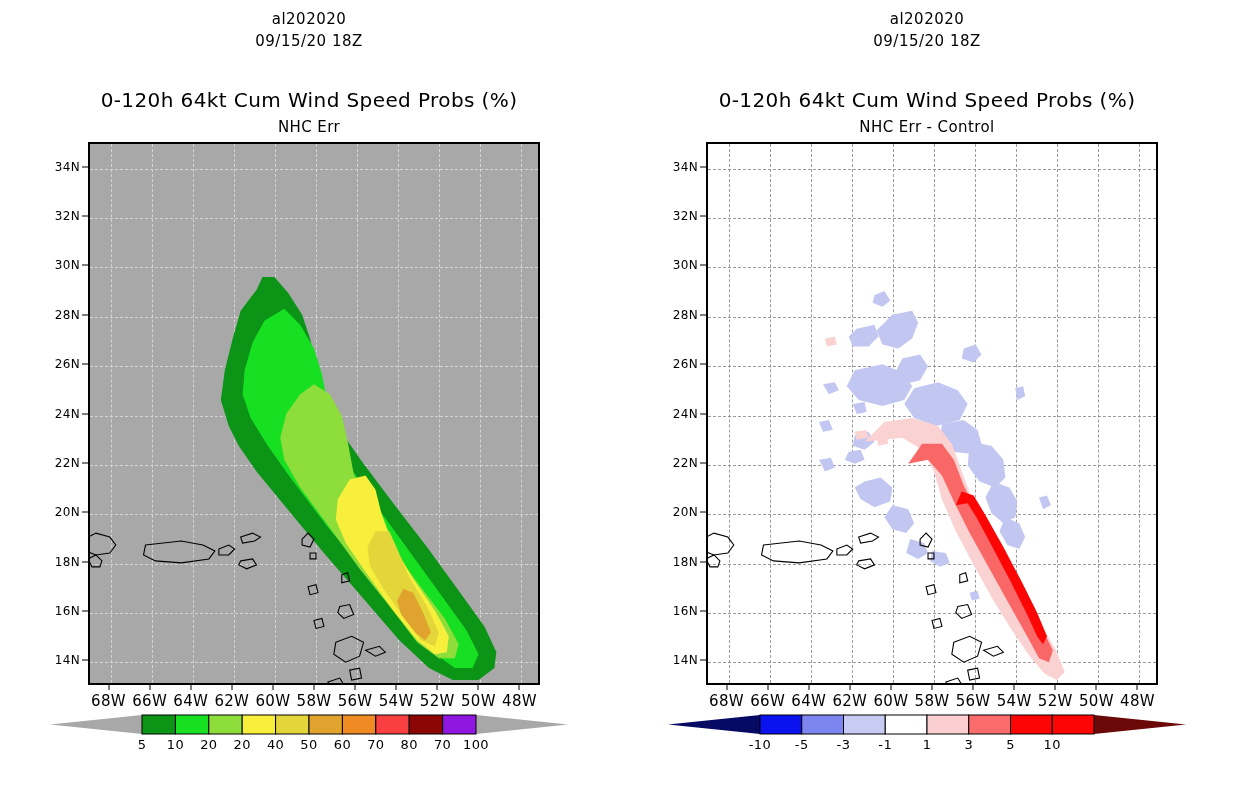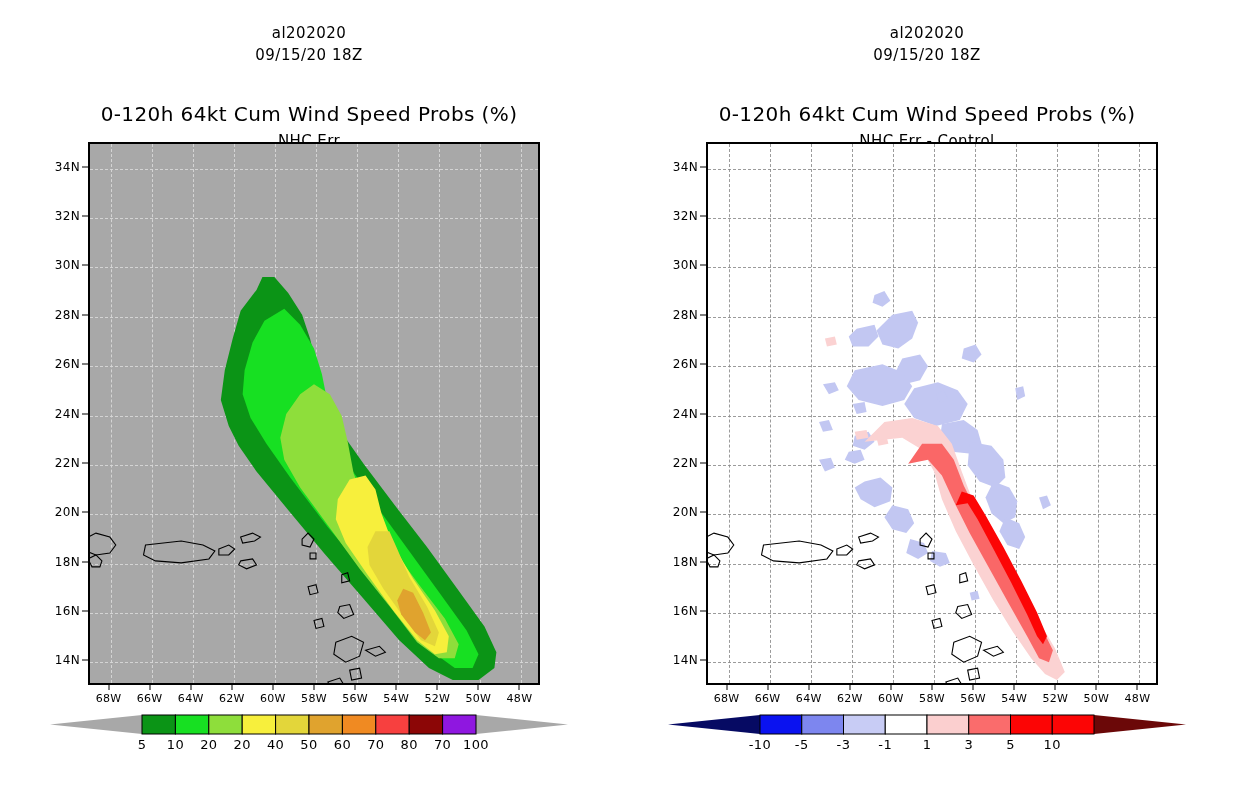--- a/index.html
+++ b/index.html
@@ -3,21 +3,21 @@
 <meta charset="utf-8">
 <style>
   html,body{margin:0;padding:0;background:#ffffff;}
   body{width:1236px;height:800px;position:relative;overflow:hidden;
        font-family:"DejaVu Sans",sans-serif;color:#000;}
 
   .panel{position:absolute;top:0;height:800px;width:618px;}
   #panel-left{left:0;}
   #panel-right{left:618px;}
 
-  .titleblock{position:absolute;left:0;width:618px;text-align:center;margin-top:14px;}
+  .titleblock{position:absolute;left:0;width:618px;text-align:center;}
   .t-storm{top:10px;font-size:15px;letter-spacing:.5px;}
   .t-date{top:32px;font-size:15px;letter-spacing:.5px;}
   .t-main{top:88px;font-size:20px;letter-spacing:.4px;}
   .t-sub{top:118px;font-size:15px;letter-spacing:.4px;}
 
   
   .mapbox{position:absolute;left:88px;top:142px;width:452px;height:543px;
           border:2px solid #000;box-sizing:border-box;overflow:hidden;}
   #map-left .mapbox{background:#a8a8a8;}
   #map-right .mapbox{background:#ffffff;}
@@ -27,21 +27,21 @@
   .gl-h{position:absolute;left:0;right:0;height:0;border-top:1px dashed #8a8a8a;opacity:.85;}
   #map-left .gl-v,#map-left .gl-h{border-color:#d9d9d9;opacity:.9;}
 
   .plotsvg{position:absolute;inset:0;width:100%;height:100%;}
 
   
   .ylab{position:absolute;right:620px;font-size:12px;text-align:right;
         transform:translateY(-50%);white-space:nowrap;letter-spacing:.3px;}
   .ytickmark{position:absolute;width:6px;height:0;border-top:1px solid #000;
              transform:translateY(-50%);}
-  .xlab{position:absolute;font-size:11px;transform:translateX(-50%);
+  .xlab{position:absolute;font-size:15px;transform:translateX(-50%);
         white-space:nowrap;letter-spacing:.3px;}
   .xtickmark{position:absolute;height:5px;width:0;border-left:1px solid #000;
              transform:translateX(-50%);}
 
   
   .cbar-wrap{position:absolute;left:0;width:618px;height:60px;top:710px;}
   .cbar-svg{position:absolute;left:0;top:0;}
   .cbar-ticklabels{position:absolute;left:0;top:27px;width:618px;height:20px;}
   .cbar-ticklabels span{position:absolute;font-size:13px;transform:translateX(-50%);
                         letter-spacing:.4px;white-space:nowrap;}

